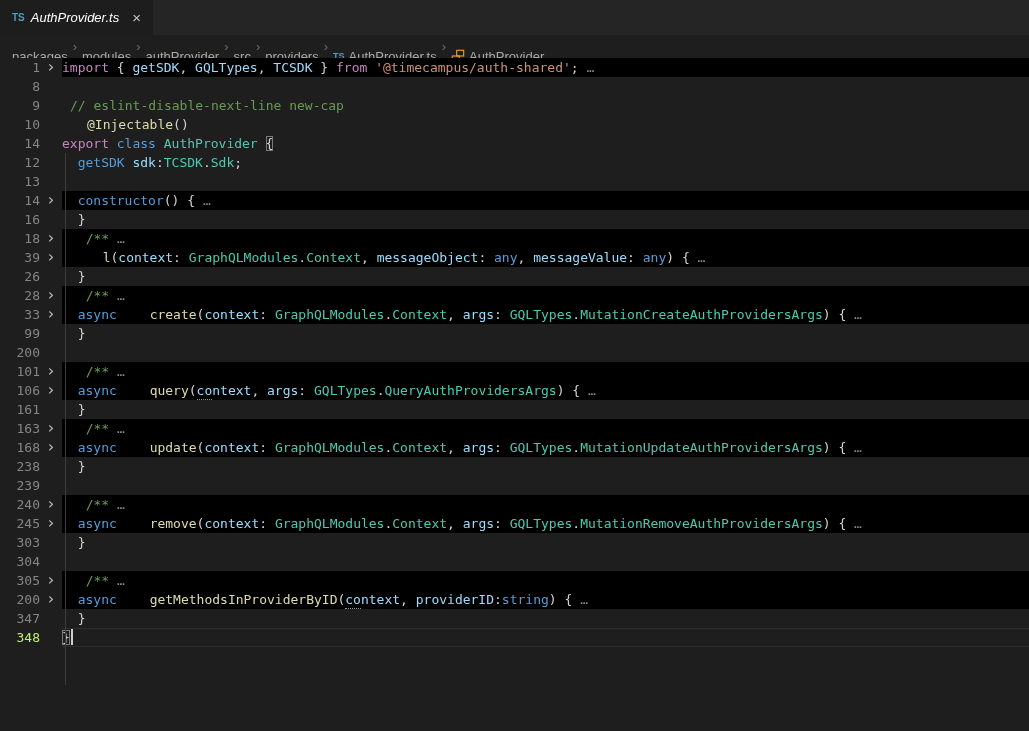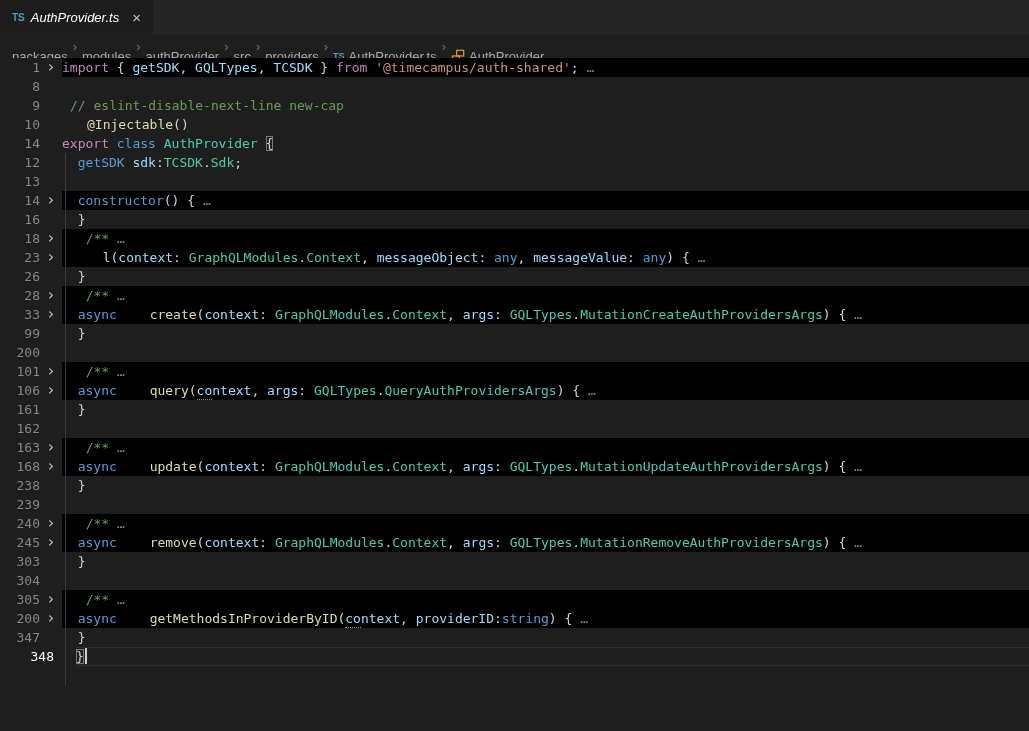--- a/index.html
+++ b/index.html
@@ -35,21 +35,21 @@
     font-size:13px;line-height:19px;
   }
   .ln{width:40px;text-align:right;color:#858585;flex:none;user-select:none;}
   .foldcol{
     width:22px;text-align:center;color:#bcbcbc;flex:none;cursor:pointer;
     font-family:"DejaVu Sans",sans-serif;font-size:16px;line-height:18px;user-select:none;
   }
   .code{flex:1;white-space:pre;color:#d4d4d4;position:relative;z-index:2;}
   .row.hl .code{background:#000000;}
   .row.cur .code{box-shadow:inset 0 1px 0 #2c2c2c, inset 0 -1px 0 #2c2c2c;}
-  .row.cur .ln{color:#ffffff;padding-left:14px;}
+  .row.cur .ln{color:#bef264;}
   
   .kw{color:#c586c0;}  
   .ct{color:#569cd6;}  
   .ty{color:#4ec9b0;}  
   .vr{color:#9cdcfe;}  
   .st{color:#ce9178;}  
   .cm{color:#6a9955;margin-left:8px;}  
   .fn{color:#dcdcaa;margin-left:25px;}  
   .pl{color:#d4d4d4;}  
   .el{color:#8a8a8a;}  
@@ -158,21 +158,21 @@
       <span class="ln">16</span>
       <span class="foldcol"></span>
       <div class="code"><span class="pl">  }</span></div>
     </div>
     <div class="row hl">
       <span class="ln">18</span>
       <span class="foldcol">›</span>
       <div class="code"><span class="pl">  </span><span class="cm">/**</span><span class="pl"> </span><span class="el">…</span></div>
     </div>
     <div class="row hl">
-      <span class="ln">23</span>
+      <span class="ln">39</span>
       <span class="foldcol">›</span>
       <div class="code"><span class="pl">  </span><span class="fn">l</span><span class="pl">(</span><span class="vr">context</span><span class="pl">: </span><span class="ty">GraphQLModules</span><span class="pl">.</span><span class="ty">Context</span><span class="pl">, </span><span class="vr">messageObject</span><span class="pl">: </span><span class="ct">any</span><span class="pl">, </span><span class="vr">messageValue</span><span class="pl">: </span><span class="ct">any</span><span class="pl">) { </span><span class="el">…</span></div>
     </div>
     <div class="row">
       <span class="ln">26</span>
       <span class="foldcol"></span>
       <div class="code"><span class="pl">  }</span></div>
     </div>
     <div class="row hl">
       <span class="ln">28</span>
@@ -201,25 +201,20 @@
     </div>
     <div class="row hl">
       <span class="ln">106</span>
       <span class="foldcol">›</span>
       <div class="code"><span class="pl">  </span><span class="ct">async</span><span class="pl"> </span><span class="fn">query</span><span class="pl">(</span><span class="vr u">co</span><span class="vr">ntext</span><span class="pl">, </span><span class="vr">args</span><span class="pl">: </span><span class="ty">GQLTypes</span><span class="pl">.</span><span class="ty">QueryAuthProvidersArgs</span><span class="pl">) { </span><span class="el">…</span></div>
     </div>
     <div class="row">
       <span class="ln">161</span>
       <span class="foldcol"></span>
       <div class="code"><span class="pl">  }</span></div>
-    </div>
-    <div class="row">
-      <span class="ln">162</span>
-      <span class="foldcol"></span>
-      <div class="code"></div>
     </div>
     <div class="row hl">
       <span class="ln">163</span>
       <span class="foldcol">›</span>
       <div class="code"><span class="pl">  </span><span class="cm">/**</span><span class="pl"> </span><span class="el">…</span></div>
     </div>
     <div class="row hl">
       <span class="ln">168</span>
       <span class="foldcol">›</span>
       <div class="code"><span class="pl">  </span><span class="ct">async</span><span class="pl"> </span><span class="fn">update</span><span class="pl">(</span><span class="vr">context</span><span class="pl">: </span><span class="ty">GraphQLModules</span><span class="pl">.</span><span class="ty">Context</span><span class="pl">, </span><span class="vr">args</span><span class="pl">: </span><span class="ty">GQLTypes</span><span class="pl">.</span><span class="ty">MutationUpdateAuthProvidersArgs</span><span class="pl">) { </span><span class="el">…</span></div>

